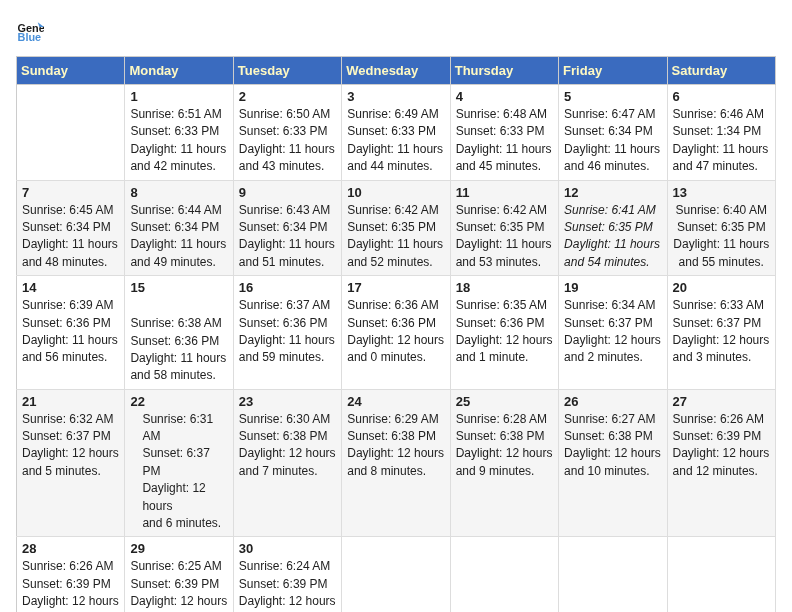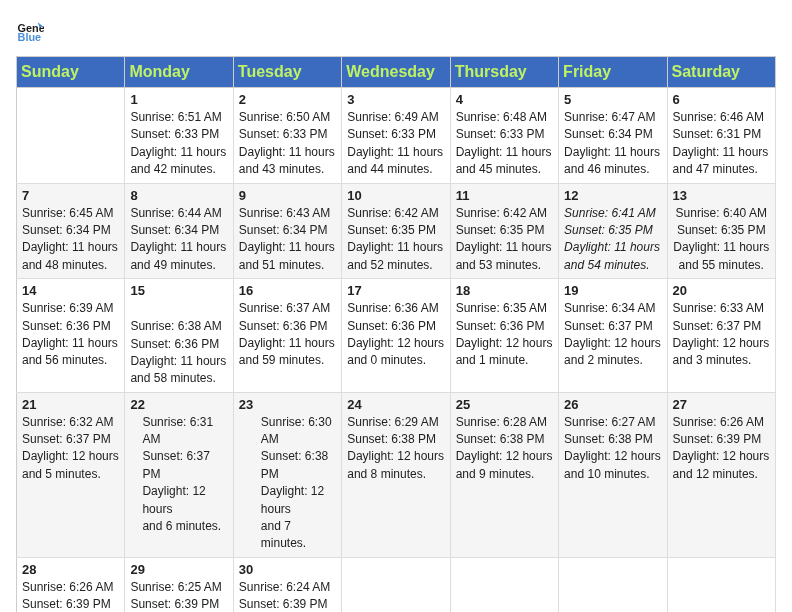--- a/index.html
+++ b/index.html
@@ -37,24 +37,24 @@
       font-size: 15px;
       color: #333;
     }
     table {
       width: 100%;
       border-collapse: collapse;
       table-layout: fixed;
     }
     th {
       background-color: #3a6bbf;
-      color: #bef264;
+      color: #fef9c3;
       padding: 6px 4px;
       text-align: left;
-      font-size: 16px;
+      font-size: 13px;
       font-weight: bold;
       border: 1px solid #ccc;
     }
     td {
       vertical-align: top;
       padding: 4px 5px;
       border: 1px solid #ddd;
       font-size: 10.5px;
       color: #222;
       height: 88px;
@@ -143,21 +143,21 @@
         <td>
           <div class="day-num">5</div>
           <div class="day-info" style="white-space: pre-line;">Sunrise: 6:47 AM
 Sunset: 6:34 PM
 Daylight: 11 hours
 and 46 minutes.</div>
         </td>
         <td>
           <div class="day-num">6</div>
           <div class="day-info" style="white-space: pre-line;">Sunrise: 6:46 AM
-Sunset: 6:31 PM
+Sunset: 1:34 PM
 Daylight: 11 hours
 and 47 minutes.</div>
         </td>
       </tr>
       <tr>
         <td>
           <div class="day-num">7</div>
           <div class="day-info" style="white-space: pre-line;">Sunrise: 6:45 AM
 Sunset: 6:34 PM
 Daylight: 11 hours
@@ -267,21 +267,21 @@
         </td>
         <td>
           <div class="day-num">22</div>
           <div class="day-info" style="white-space: pre-line; margin-left: 12px;">Sunrise: 6:31 AM
 Sunset: 6:37 PM
 Daylight: 12 hours
 and 6 minutes.</div>
         </td>
         <td>
           <div class="day-num">23</div>
-          <div class="day-info" style="white-space: pre-line; margin-left: 22px;">Sunrise: 6:30 AM
+          <div class="day-info" style="white-space: pre-line;">Sunrise: 6:30 AM
 Sunset: 6:38 PM
 Daylight: 12 hours
 and 7 minutes.</div>
         </td>
         <td>
           <div class="day-num">24</div>
           <div class="day-info" style="white-space: pre-line;">Sunrise: 6:29 AM
 Sunset: 6:38 PM
 Daylight: 12 hours
 and 8 minutes.</div>

